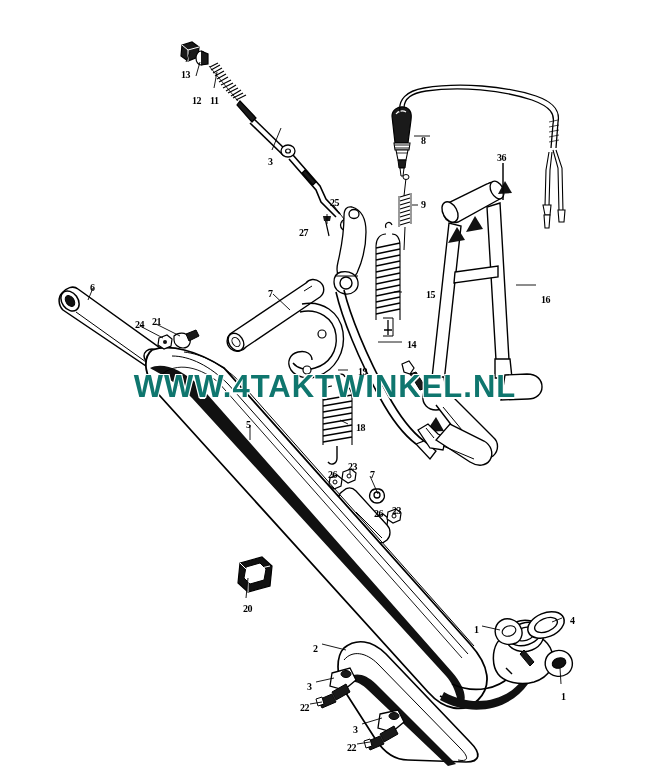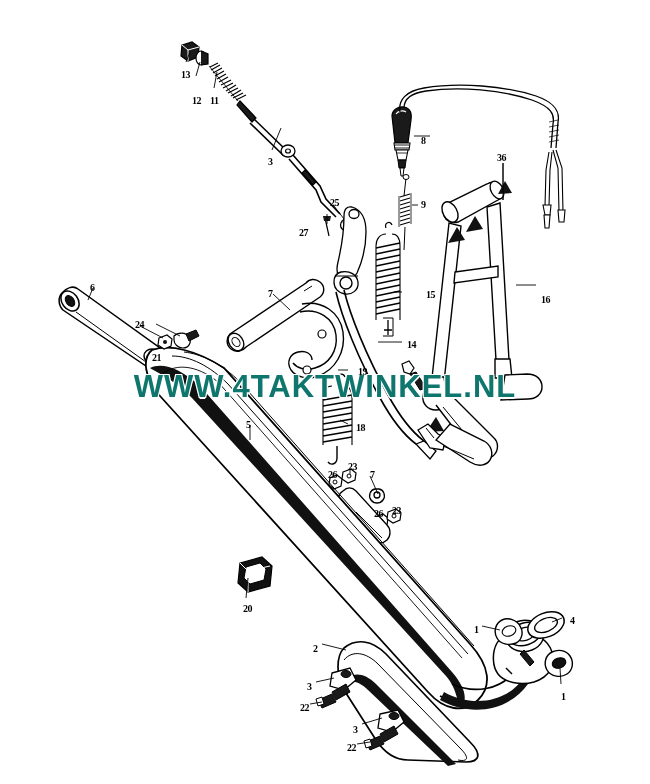--- a/index.html
+++ b/index.html
@@ -405,21 +405,21 @@
       <div class="lbl" style="left: 299px; top: 207px; margin-top: 21px;">27</div>
       <div class="lbl" style="left: 330px; top: 198px;">25</div>
       <div class="lbl" style="left: 421px; top: 136px;">8</div>
       <div class="lbl" style="left: 421px; top: 200px;">9</div>
       <div class="lbl" style="left: 497px; top: 153px;">36</div>
       <div class="lbl" style="left: 541px; top: 295px;">16</div>
       <div class="lbl" style="left: 426px; top: 290px;">15</div>
       <div class="lbl" style="left: 407px; top: 340px;">14</div>
       <div class="lbl" style="left: 90px; top: 283px;">6</div>
       <div class="lbl" style="left: 135px; top: 320px;">24</div>
-      <div class="lbl" style="left: 152px; top: 317px; margin-top: 36px;">21</div>
+      <div class="lbl" style="left: 152px; top: 317px;">21</div>
       <div class="lbl" style="left: 268px; top: 289px;">7</div>
       <div class="lbl" style="left: 246px; top: 420px;">5</div>
       <div class="lbl" style="left: 358px; top: 367px;">19</div>
       <div class="lbl" style="left: 356px; top: 423px;">18</div>
       <div class="lbl" style="left: 328px; top: 470px;">26</div>
       <div class="lbl" style="left: 348px; top: 462px;">23</div>
       <div class="lbl" style="left: 370px; top: 470px;">7</div>
       <div class="lbl" style="left: 374px; top: 509px;">26</div>
       <div class="lbl" style="left: 392px; top: 506px;">23</div>
       <div class="lbl" style="left: 243px; top: 604px;">20</div>

